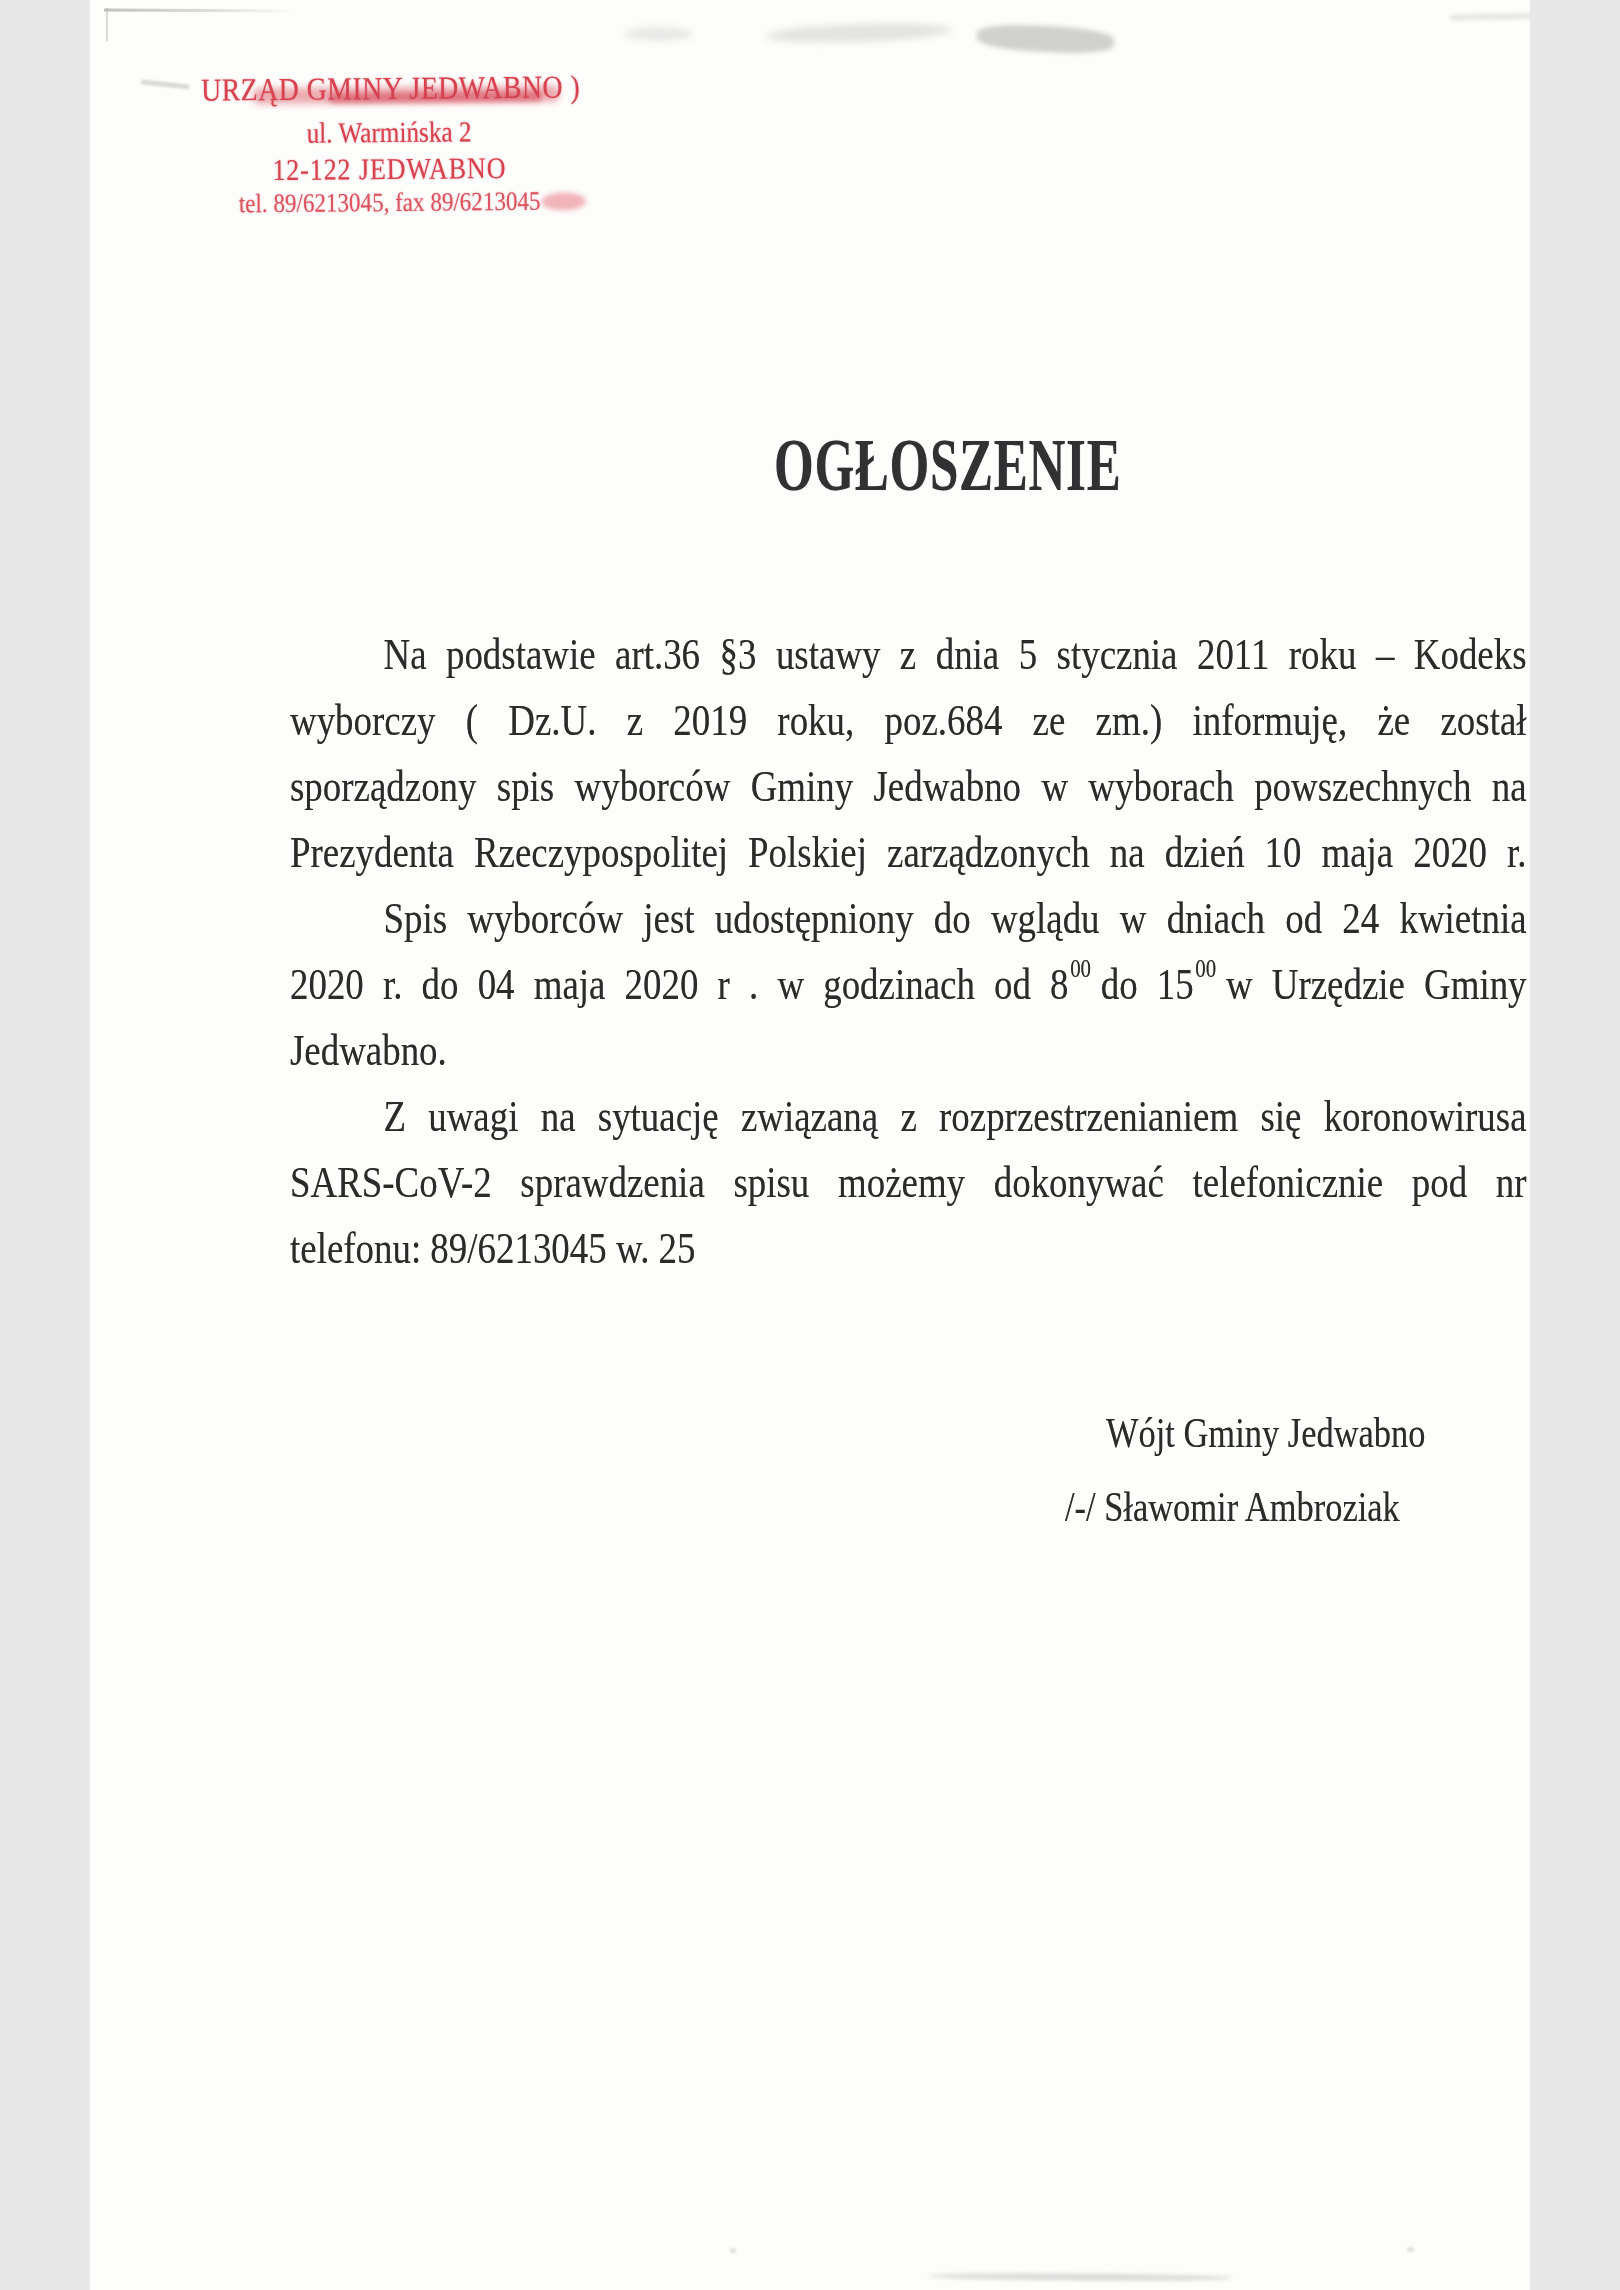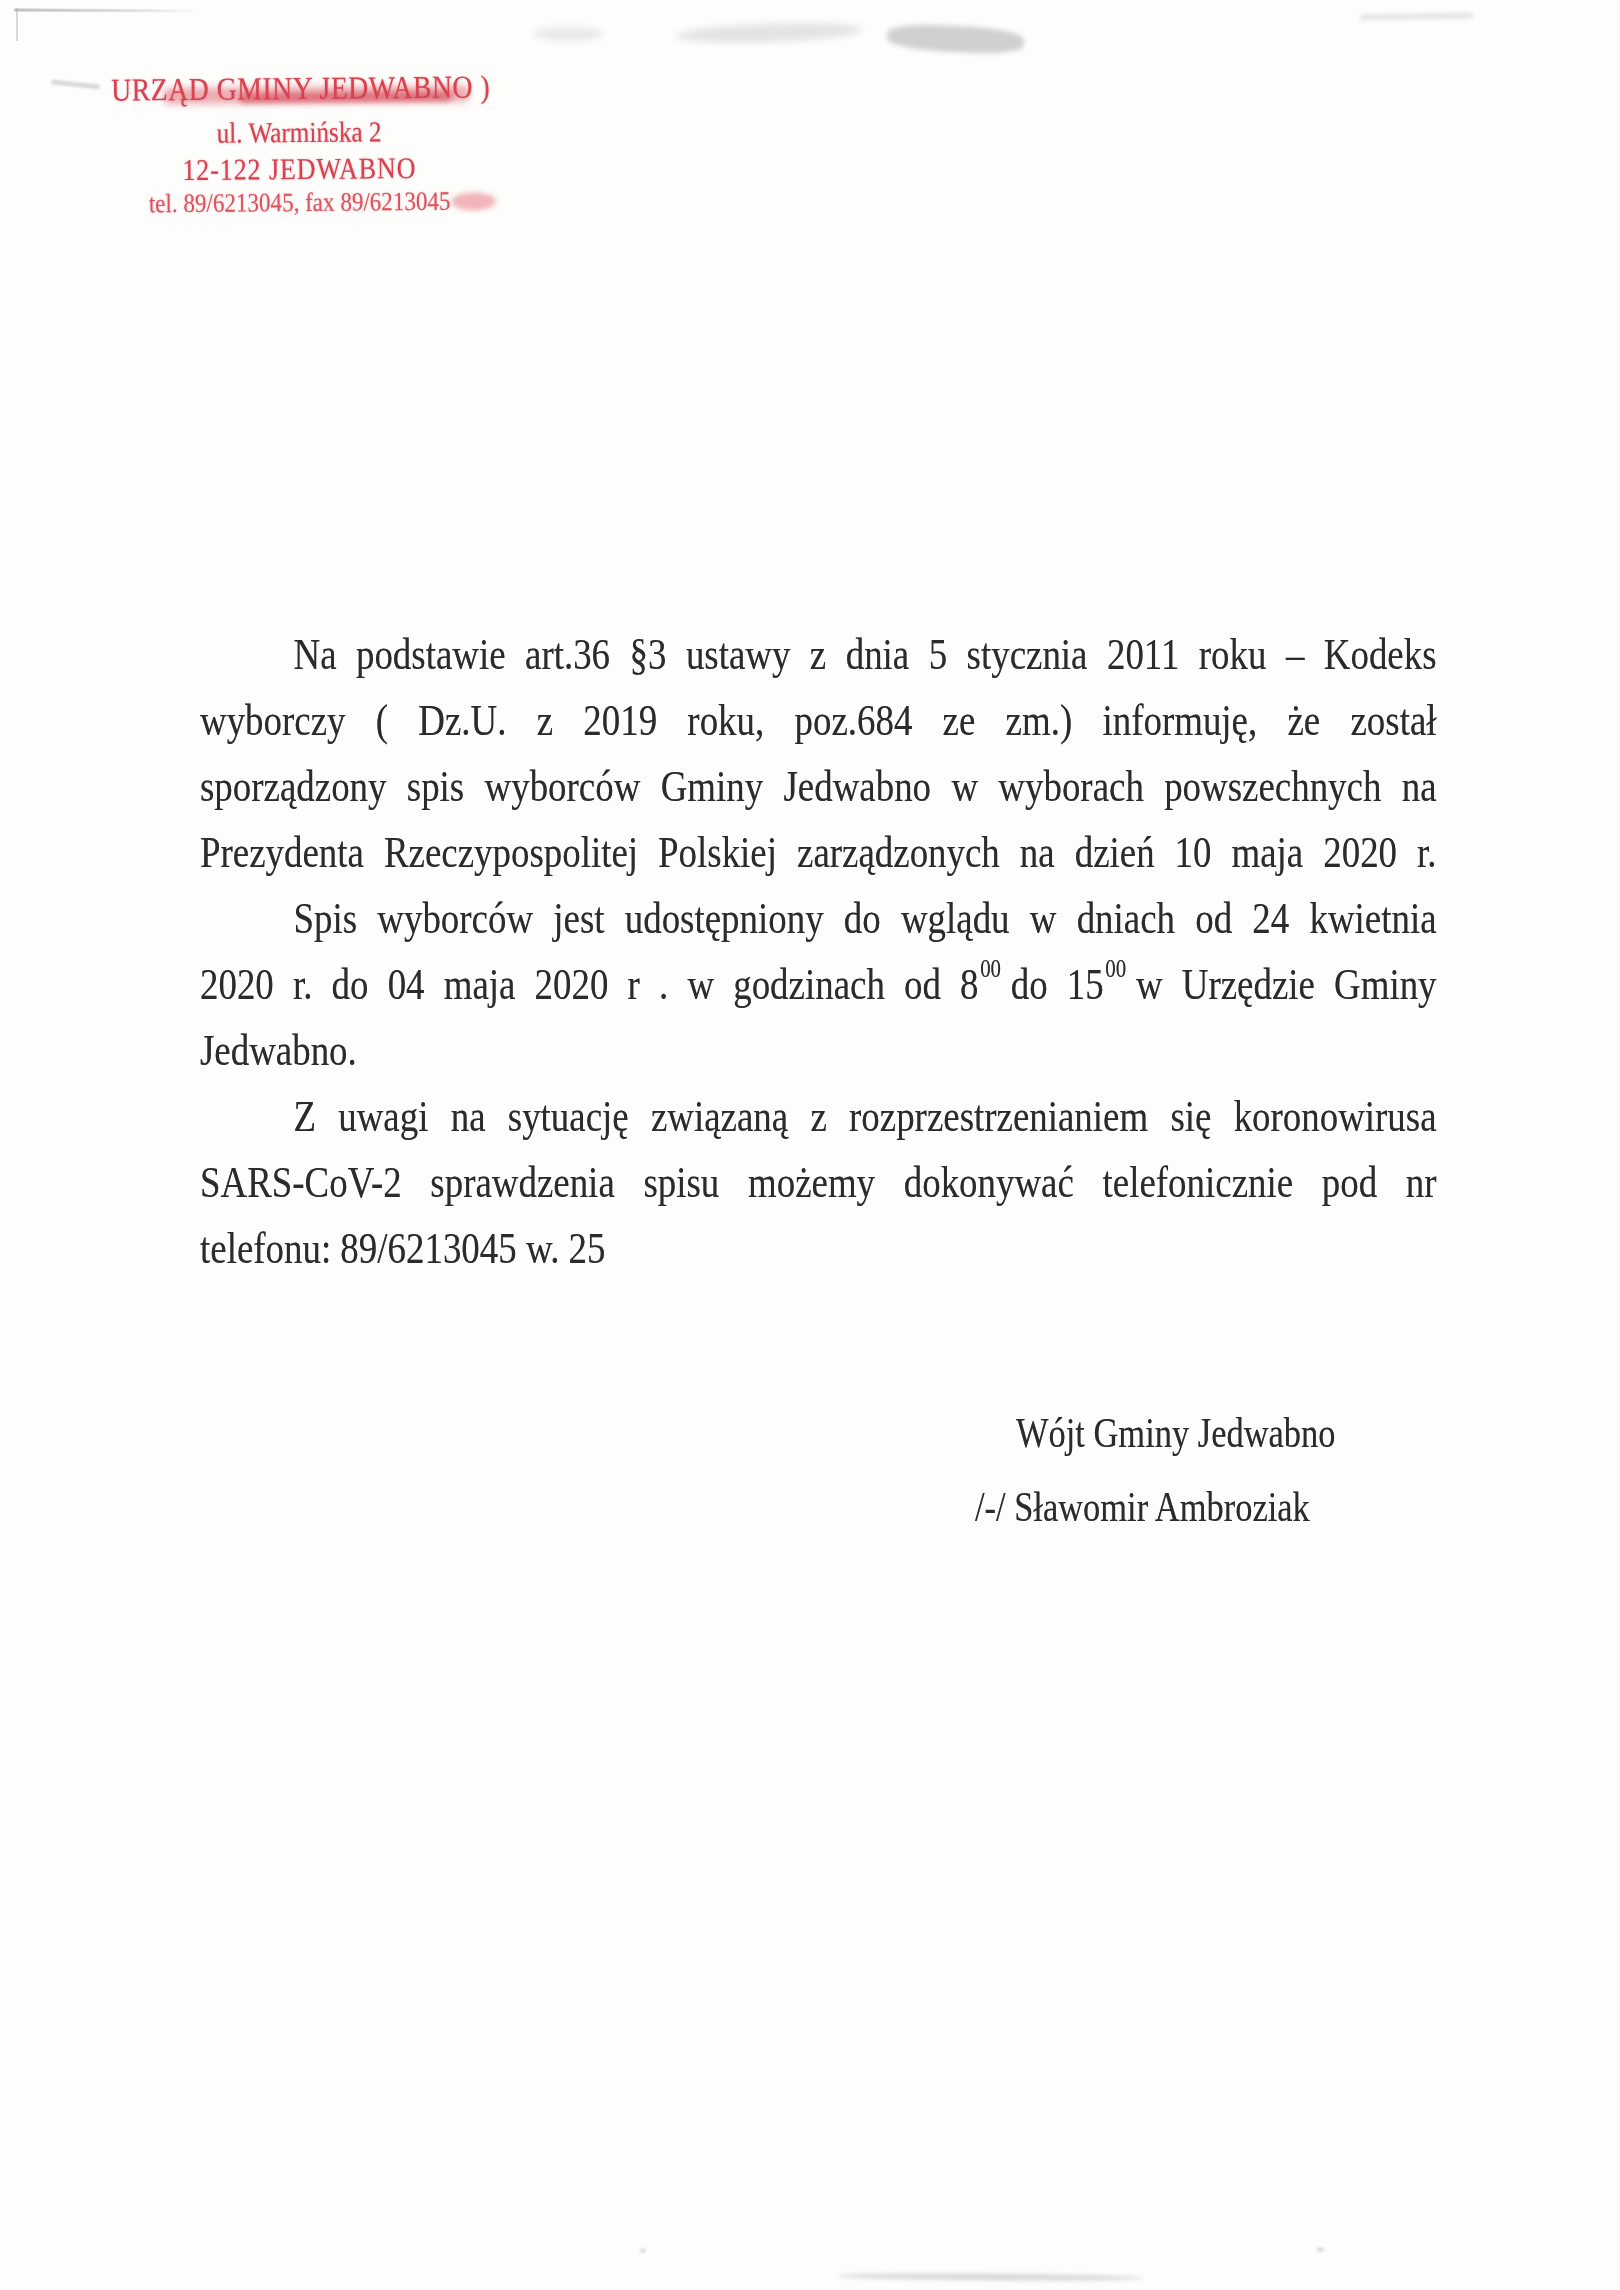--- a/index.html
+++ b/index.html
@@ -2,21 +2,21 @@
 <html><head>
 <meta charset="utf-8">
 <style>
   html,body{margin:0;padding:0;}
   body{
     background:#e8e8e8;
     font-family:"Liberation Serif", serif;
   }
   .page{
     position:relative;
-    width:1620px;
+    width:1440px;
     height:2291px;
     margin:0 auto;
     background:#fdfdfc;
     overflow:hidden;
     color:#2b2b2b;
   }
 
   
   .artifact{position:absolute;pointer-events:none;}
   .a-top-streak{left:13.7px;top:8.8px;width:191px;height:2.9px;
@@ -121,20 +121,23 @@
   <div class="stamp">
     <div class="stamp-l1"><span>URZĄD GMINY JEDWABNO</span> <span>)</span></div>
     <div class="stamp-l2">ul. Warmińska 2</div>
     <div class="stamp-l3">12-122 JEDWABNO</div>
     <div class="stamp-l4">tel. 89/6213045, fax 89/6213045</div>
     <div class="stamp-smudge"></div>
     <div class="stamp-smudge2"></div>
     <div class="stamp-tail-blob"></div>
   </div>
 
+  <div class="title">
+    <span>OGŁOSZENIE</span>
+  </div>
 
   <div class="bodytext">
     <div class="line j ind">Na podstawie art.36 §3 ustawy z dnia 5 stycznia 2011 roku – Kodeks</div>
     <div class="line j">wyborczy ( Dz.U. z 2019 roku, poz.684 ze zm.)  informuję, że został</div>
     <div class="line j">sporządzony spis wyborców Gminy Jedwabno w wyborach powszechnych na</div>
     <div class="line j">Prezydenta Rzeczypospolitej Polskiej zarządzonych na dzień 10 maja 2020 r.</div>
     <div class="line j ind">Spis wyborców jest  udostępniony do wglądu w dniach od 24 kwietnia</div>
     <div class="line j"><span>2020 r. do 04 maja 2020 r . w godzinach od 8</span><span class="sup">00</span><span>do 15</span><span class="sup">00</span><span>w Urzędzie Gminy</span></div>
     <div class="line">Jedwabno.</div>
     <div class="line j ind">Z uwagi na sytuację związaną z rozprzestrzenianiem się koronowirusa</div>

